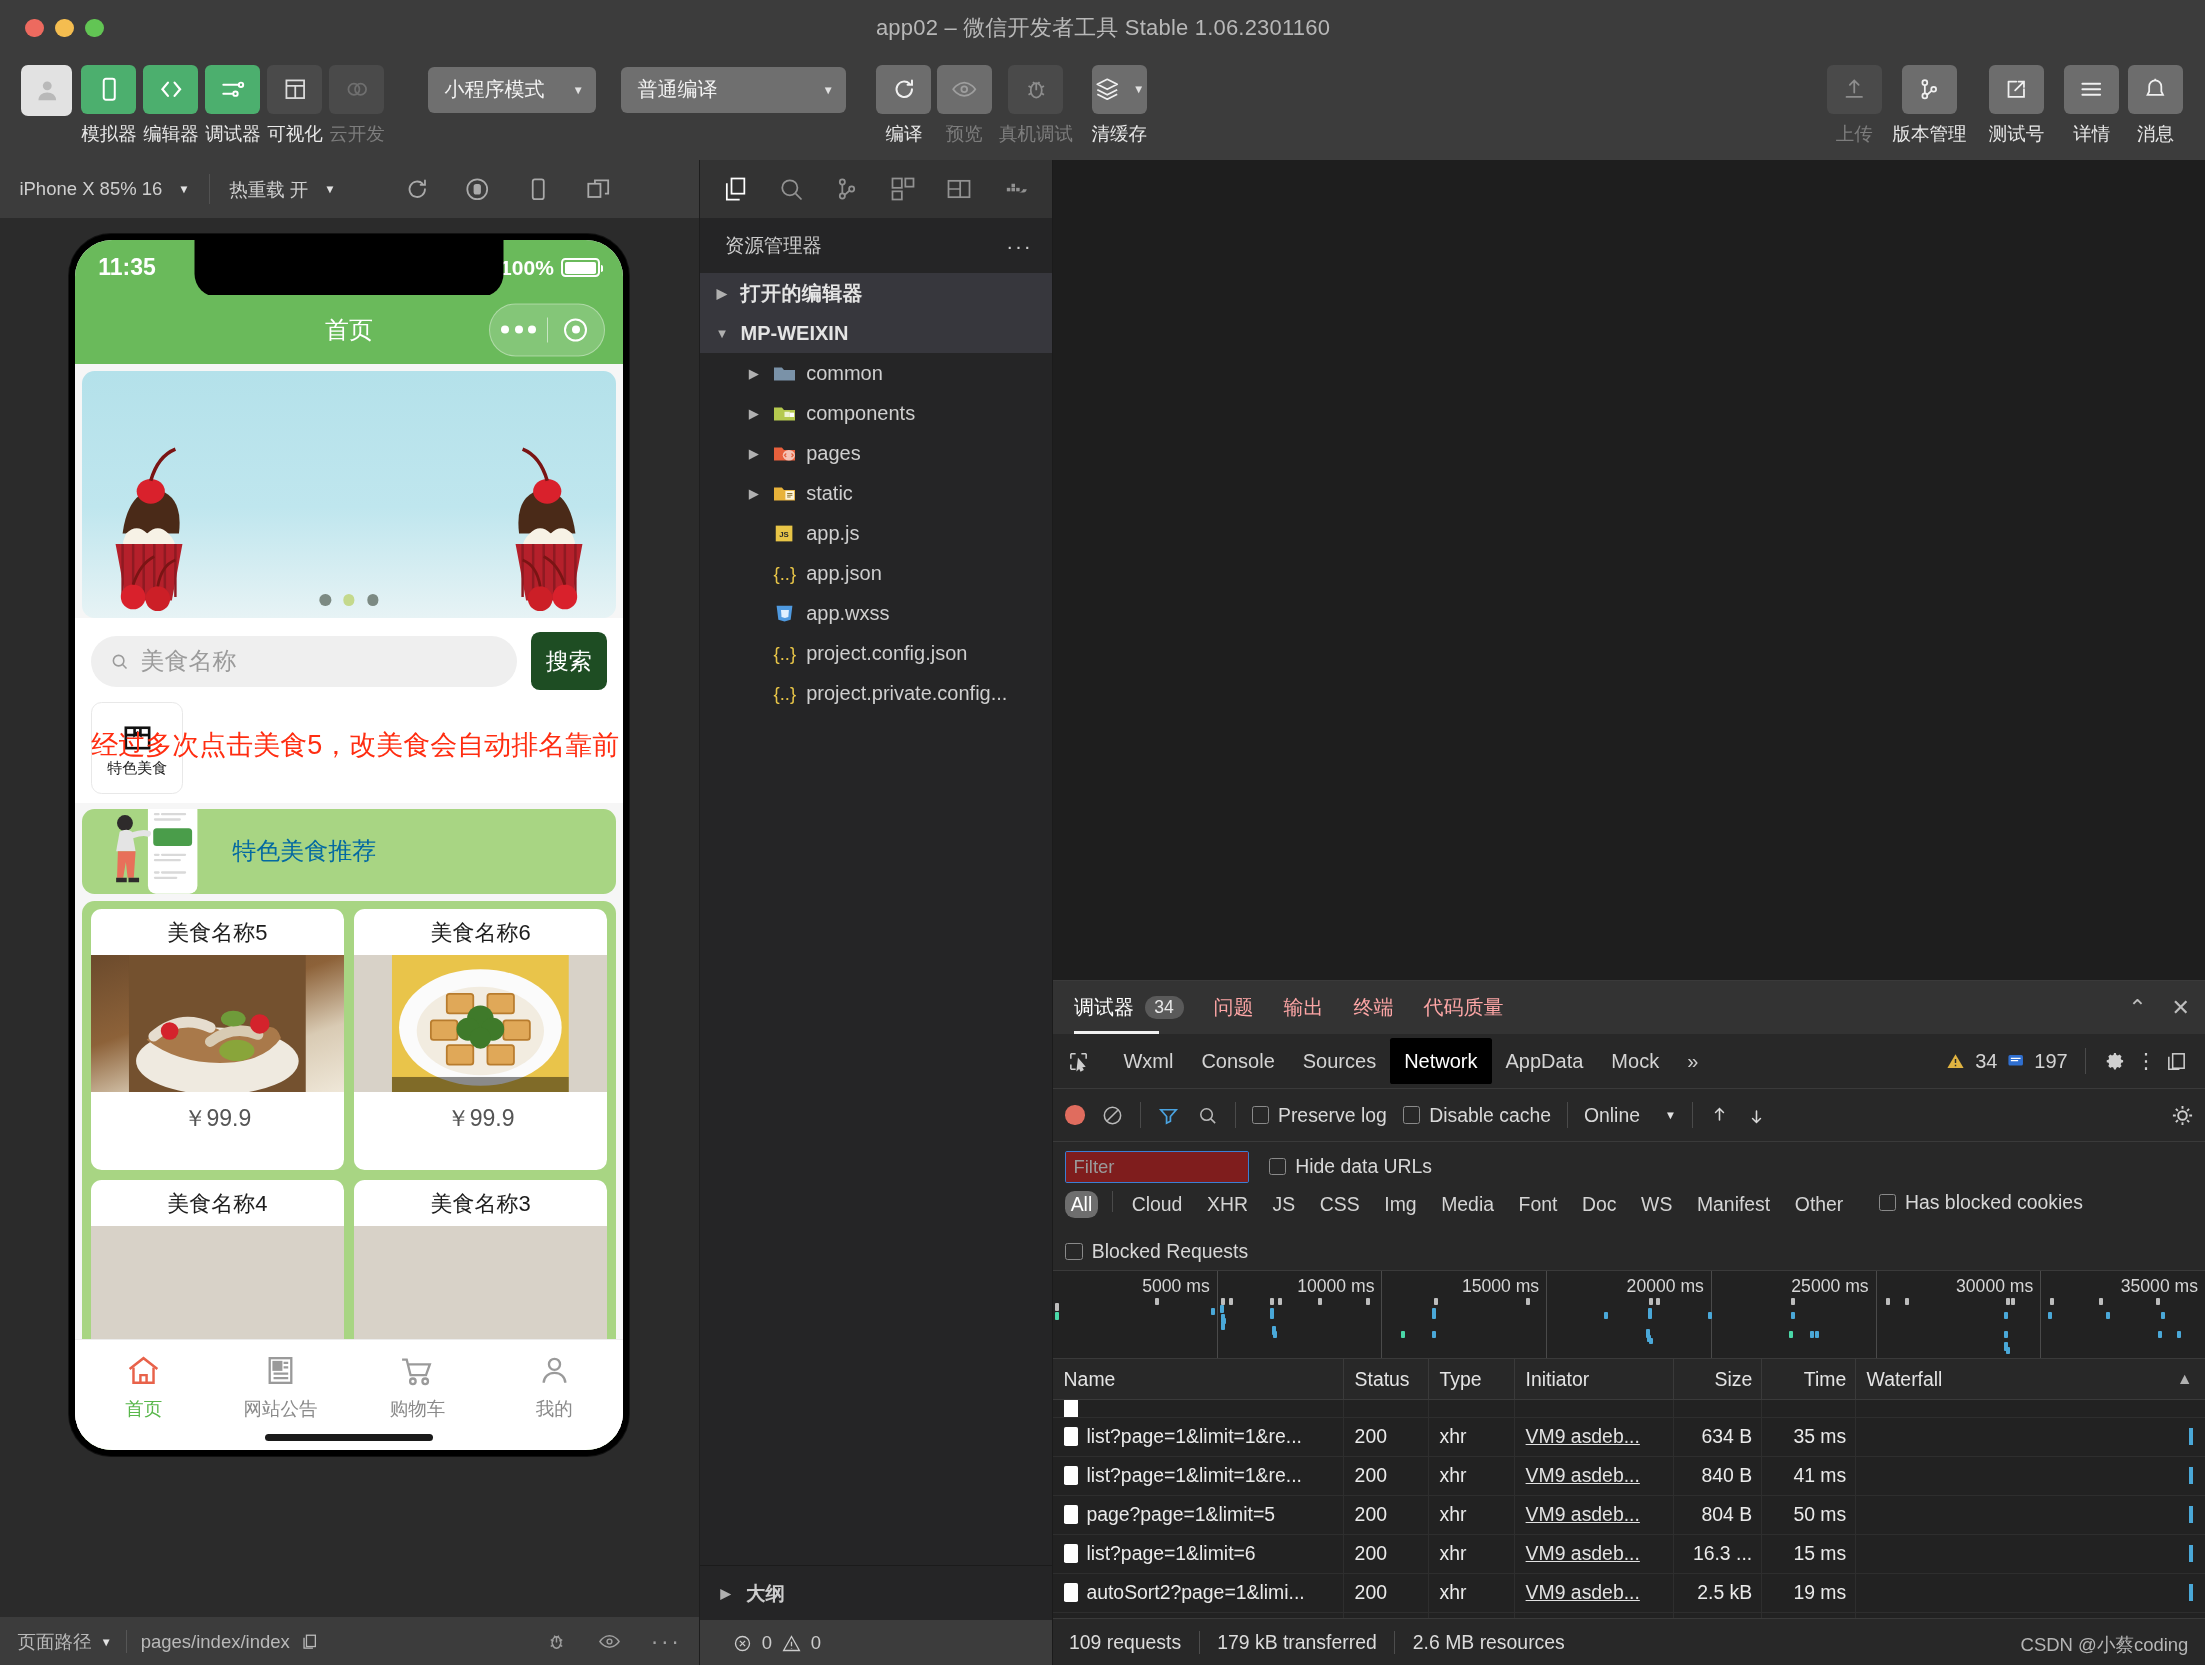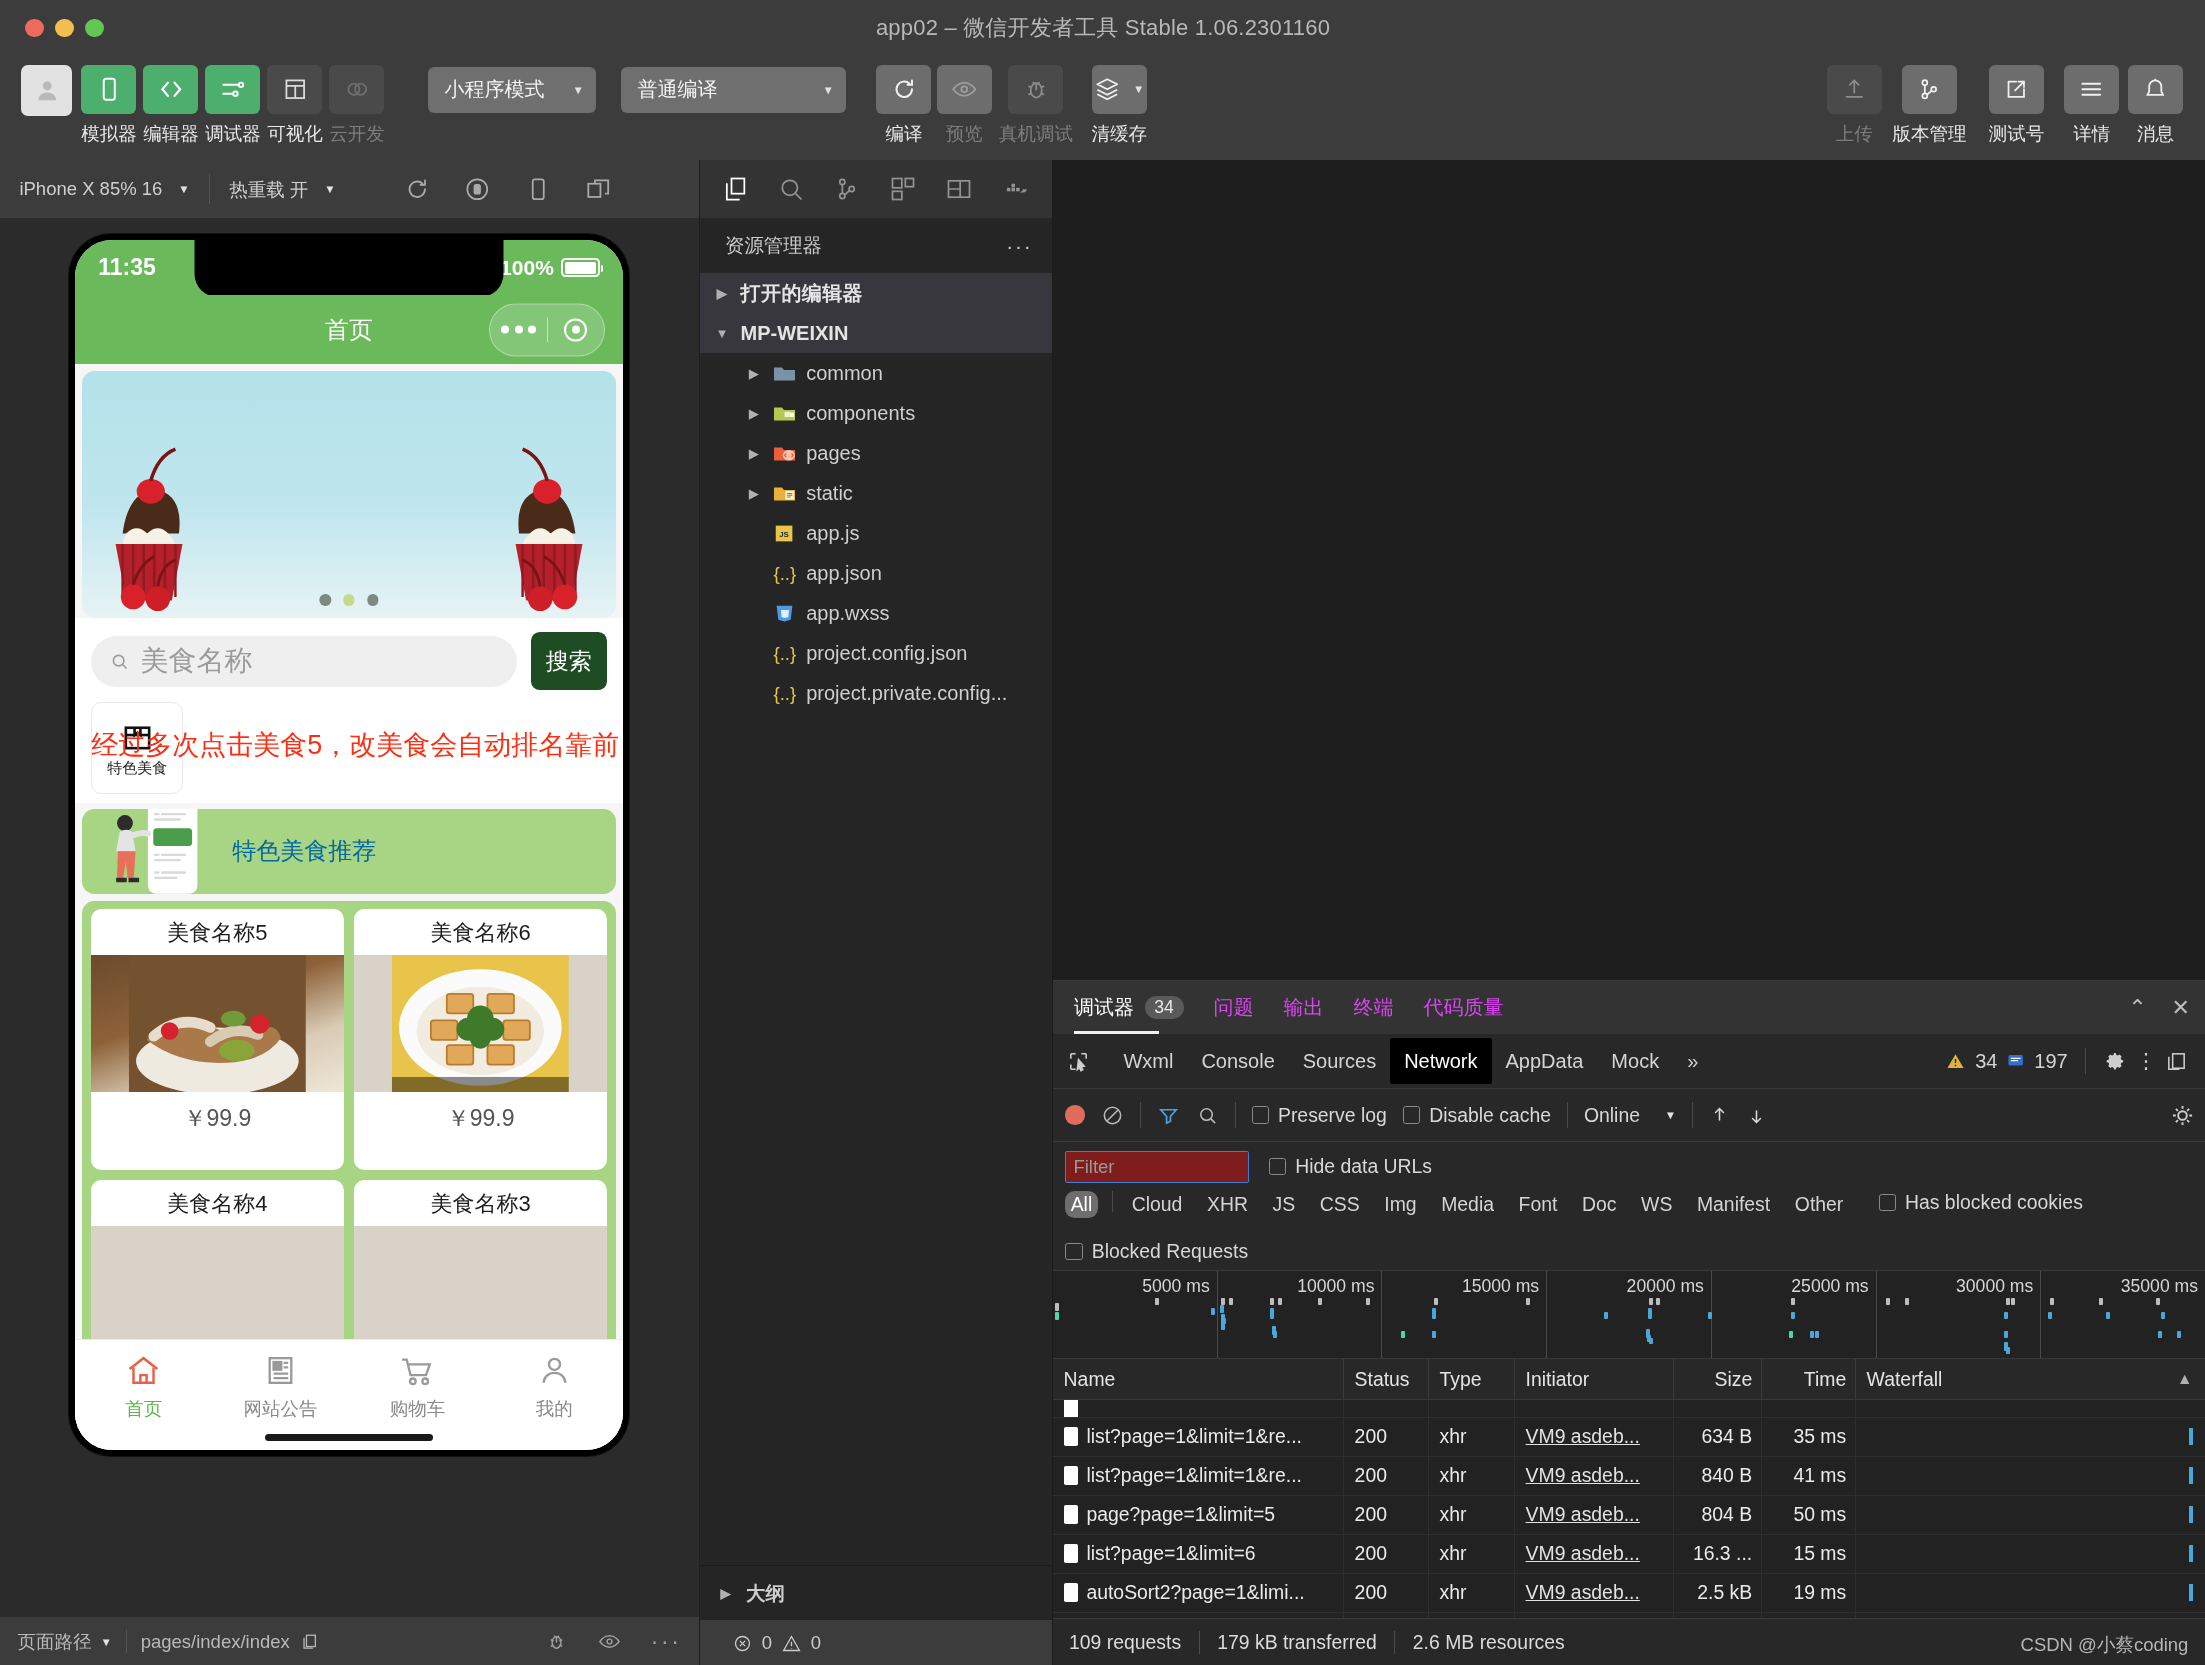--- a/index.html
+++ b/index.html
@@ -78,21 +78,21 @@
   .banner { margin: 7px 7px 0 7px; height: 247px; border-radius: 12.4px; overflow: hidden; position: relative;
             background: linear-gradient(180deg,#b4e1ea 0%, #bfe6ee 55%, #e7f3f5 100%); }
   .cupcake { position: absolute; bottom: 7px; width: 124px; height: 176px; }
   .cupcake.l { left: 5.3px; } .cupcake.r { right: 5.3px; transform: scaleX(-1); }
   .dots { position: absolute; bottom: 12.4px; left: 50%; transform: translateX(-50%); display: flex; gap: 12.4px; }
   .bd { width: 11.5px; height: 11.5px; border-radius: 50%; background: #7c8a83; }
   .bd.on { background: #c4d98c; }
 
   .search-row { display: flex; align-items: center; gap: 14px; padding: 14px 16px 8.8px 16px; background: #fff; }
   .search-box { flex: 1; height: 51px; background: #efefef; border-radius: 25.6px; display: flex; align-items: center; gap: 10.6px; padding: 0 17.6px; }
-  .search-ph { color: #9b9b9b; font-size: 28px; }
+  .search-ph { color: #9b9b9b; font-size: 24px; }
   .search-btn { width: 76px; height: 58px; border-radius: 8.8px; background: #1e4d23; color: #fff; font-size: 23px; display: flex; align-items: center; justify-content: center; }
 
   .cat-row { background: #fff; padding: 3.5px 16px 8.8px 16px; display: flex; }
   .cat-tile { width: 92px; height: 92px; border: 0.9px solid #e8e8e8; border-radius: 10.6px; display: flex; flex-direction: column; align-items: center; justify-content: center; gap: 5.3px; }
   .cat-label { font-size: 15px; color: #222; }
 
   .annot { position: absolute; left: 16px; top: 363px; color: #ff2d11; font-size: 27px; white-space: nowrap; z-index: 20; }
 
   .promo { margin: 5.3px 7px 0 7px; height: 85px; border-radius: 12.4px; background: #a8d583; display: flex; align-items: center; overflow: hidden; position: relative; }
   .promo-title { color: #0369a1; font-size: 24px; margin-left: 150px; }
@@ -130,21 +130,21 @@
   .fi { width: 25px; height: 21px; flex: 0 0 25px; }
   .outline { height: 55px; flex: 0 0 55px; border-top: 0.9px solid #1b1b1b; display: flex; align-items: center; gap: 10.6px; padding-left: 16px; color: #ccc; font-size: 19.4px; font-weight: bold; }
   .prob { height: 46px; flex: 0 0 46px; background: #3c3c3c; display: flex; align-items: center; gap: 8.8px; padding-left: 32px; color: #cccccc; font-size: 18.5px; }
 
   
   .right { flex: 1; display: flex; flex-direction: column; min-width: 0; background: #1e1e1e; }
   .editor-blank { height: 820px; flex: 0 0 820px; background: #1e1e1e; }
   .devtools { flex: 1; background: #282828; display: flex; flex-direction: column; min-height: 0; border-top: 0.9px solid #3a3a3a; }
 
   .dt-tabs { height: 53px; flex: 0 0 53px; display: flex; align-items: center; padding: 0 16px 0 21px; background: #333333; position: relative; }
-  .dt-tab { display: flex; align-items: center; gap: 10.6px; color: #d946ef; font-size: 20px; margin-right: 30px; height: 100%; position: relative; }
+  .dt-tab { display: flex; align-items: center; gap: 10.6px; color: #fca5a5; font-size: 20px; margin-right: 30px; height: 100%; position: relative; }
   .dt-tab.active { color: #ffffff; }
   .dt-tab.active::after { content: ""; position: absolute; left: 0; right: 25px; bottom: 0; height: 2.6px; background: #f0f0f0; }
   .dt-badge { background: #5a5a5a; color: #e8e8e8; border-radius: 11.5px; padding: 0.9px 9.7px; font-size: 17.6px; }
   .dt-tb-right { margin-left: auto; display: flex; align-items: center; gap: 25px; color: #bdbdbd; font-size: 22px; }
 
   .dt-panels { height: 55px; flex: 0 0 55px; background: #282828; display: flex; align-items: center; padding: 0 10.6px 0 14px; border-bottom: 0.9px solid #3a3a3a; }
   .pt { color: #d4d4d4; font-size: 20px; padding: 6.2px 14px; border-radius: 2.6px; }
   .pt.sel { background: #000000; color: #ffffff; }
   .pt.chev { color: #cfcfcf; }
   .dt-counts { margin-left: auto; display: flex; align-items: center; gap: 8.8px; color: #d4d4d4; font-size: 20px; padding-right: 7px; }

